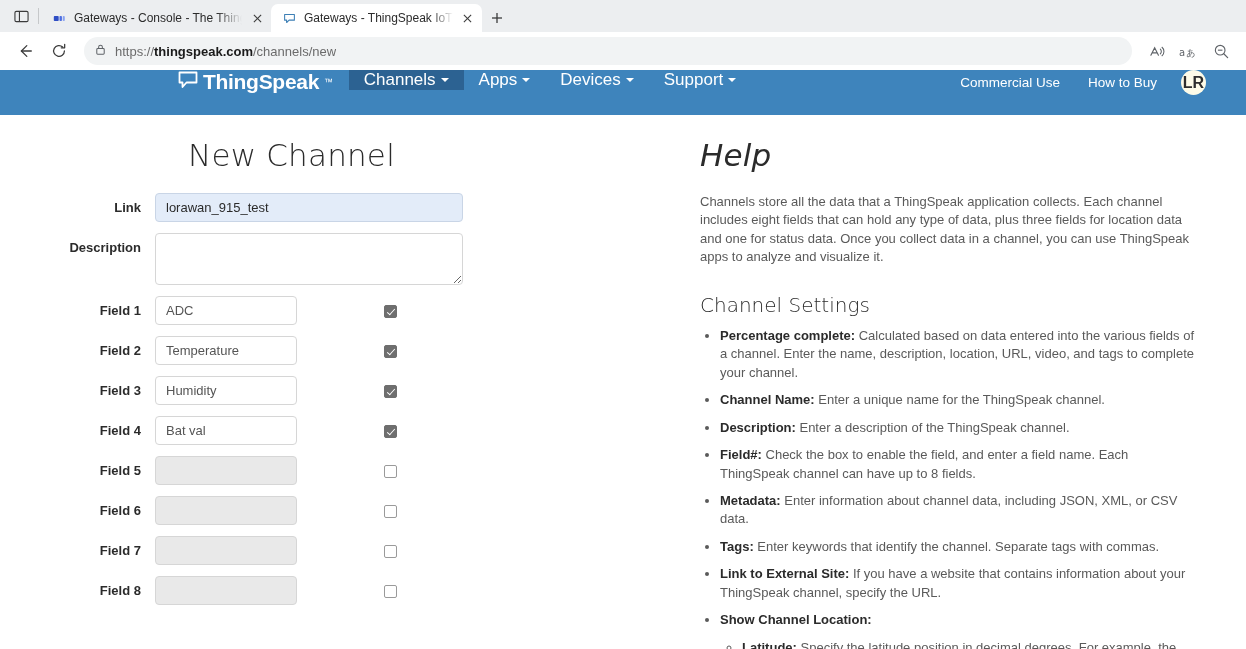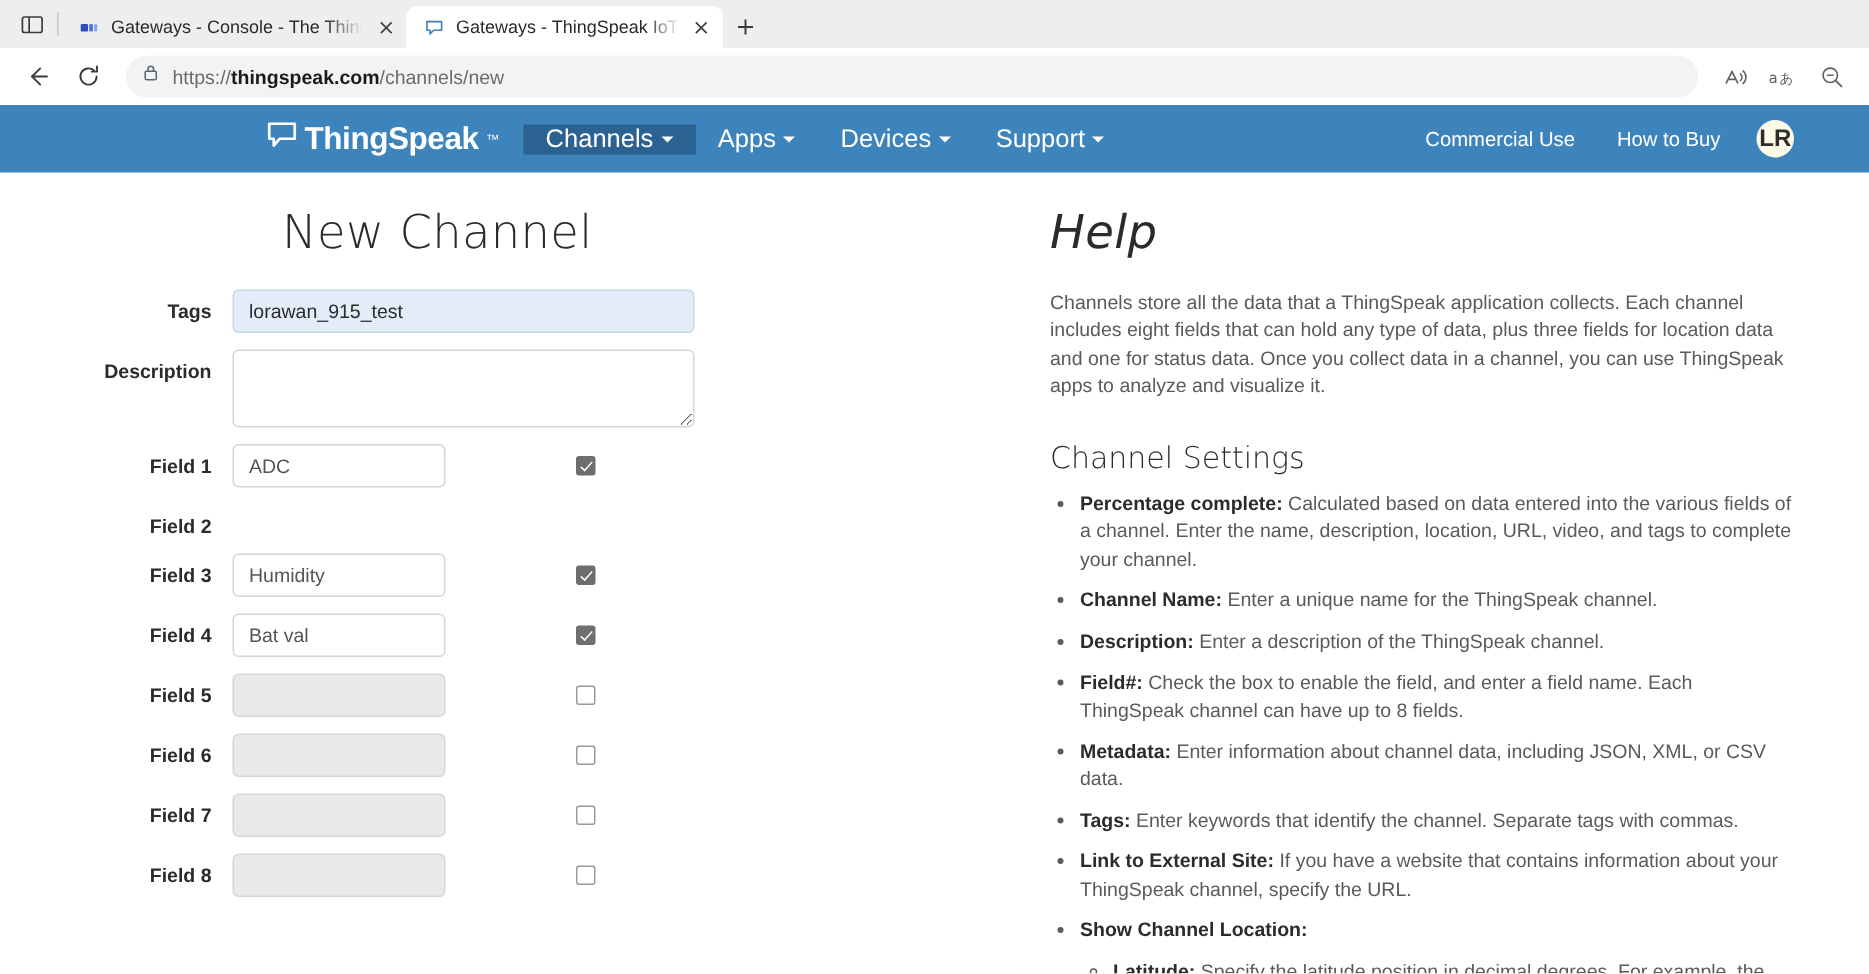--- a/index.html
+++ b/index.html
@@ -93,23 +93,23 @@
   .tb-right { display:flex; align-items:center; gap:2px; }
   .tb-icon { width: 30px; height:30px; display:flex; align-items:center;justify-content:center; cursor:pointer; border-radius:4px; color:#5f6368;}
 
   
   .page { flex: 1 1 auto; background: #ffffff; overflow: hidden; position: relative; }
 
   .ts-nav {
     height: 45px;
     background: #3e84bc;
     display: flex;
-    align-items: center;
+    align-items: flex-start;
     padding-left: 178px;
-    padding-right: 50px;
+    padding-right: 40px;
   }
   .ts-logo {
     display: flex; align-items: center; gap: 5px;
     color: #fff; font-size: 21px; font-weight: bold;
     letter-spacing: -0.3px;
     padding-right: 16px;
     cursor: pointer;
   }
   .ts-logo .tm { font-size: 9px; vertical-align: super; font-weight: normal; }
   .ts-menu { display: flex; align-items: stretch; }
@@ -398,21 +398,21 @@
         <div class="avatar">LR</div>
       </div>
     </div>
 
     <div class="content">
 
       <div class="col-left">
         <h1 class="page-h1">New Channel</h1>
 
         <div class="form-row">
-          <div class="form-label">Tags</div>
+          <div class="form-label">Link</div>
           <div class="form-control">
             <input class="tsinput name-field" value="lorawan_915_test" style="">
           </div>
         </div>
 
         <div class="form-row">
           <div class="form-label">Description</div>
           <div class="form-control">
             <textarea class="tstextarea" style=""></textarea>
           </div>
@@ -421,20 +421,24 @@
         <div class="form-row">
           <div class="form-label">Field 1</div>
           <div class="form-control">
             <input class="tsinput field-input" value="ADC" style="">
             <span class="cb-wrap"><span class="cb checked"></span></span>
           </div>
         </div>
 
         <div class="form-row">
           <div class="form-label">Field 2</div>
+          <div class="form-control">
+            <input class="tsinput field-input" value="Temperature" style="">
+            <span class="cb-wrap"><span class="cb checked"></span></span>
+          </div>
         </div>
 
         <div class="form-row">
           <div class="form-label">Field 3</div>
           <div class="form-control">
             <input class="tsinput field-input" value="Humidity" style="">
             <span class="cb-wrap"><span class="cb checked"></span></span>
           </div>
         </div>
 

